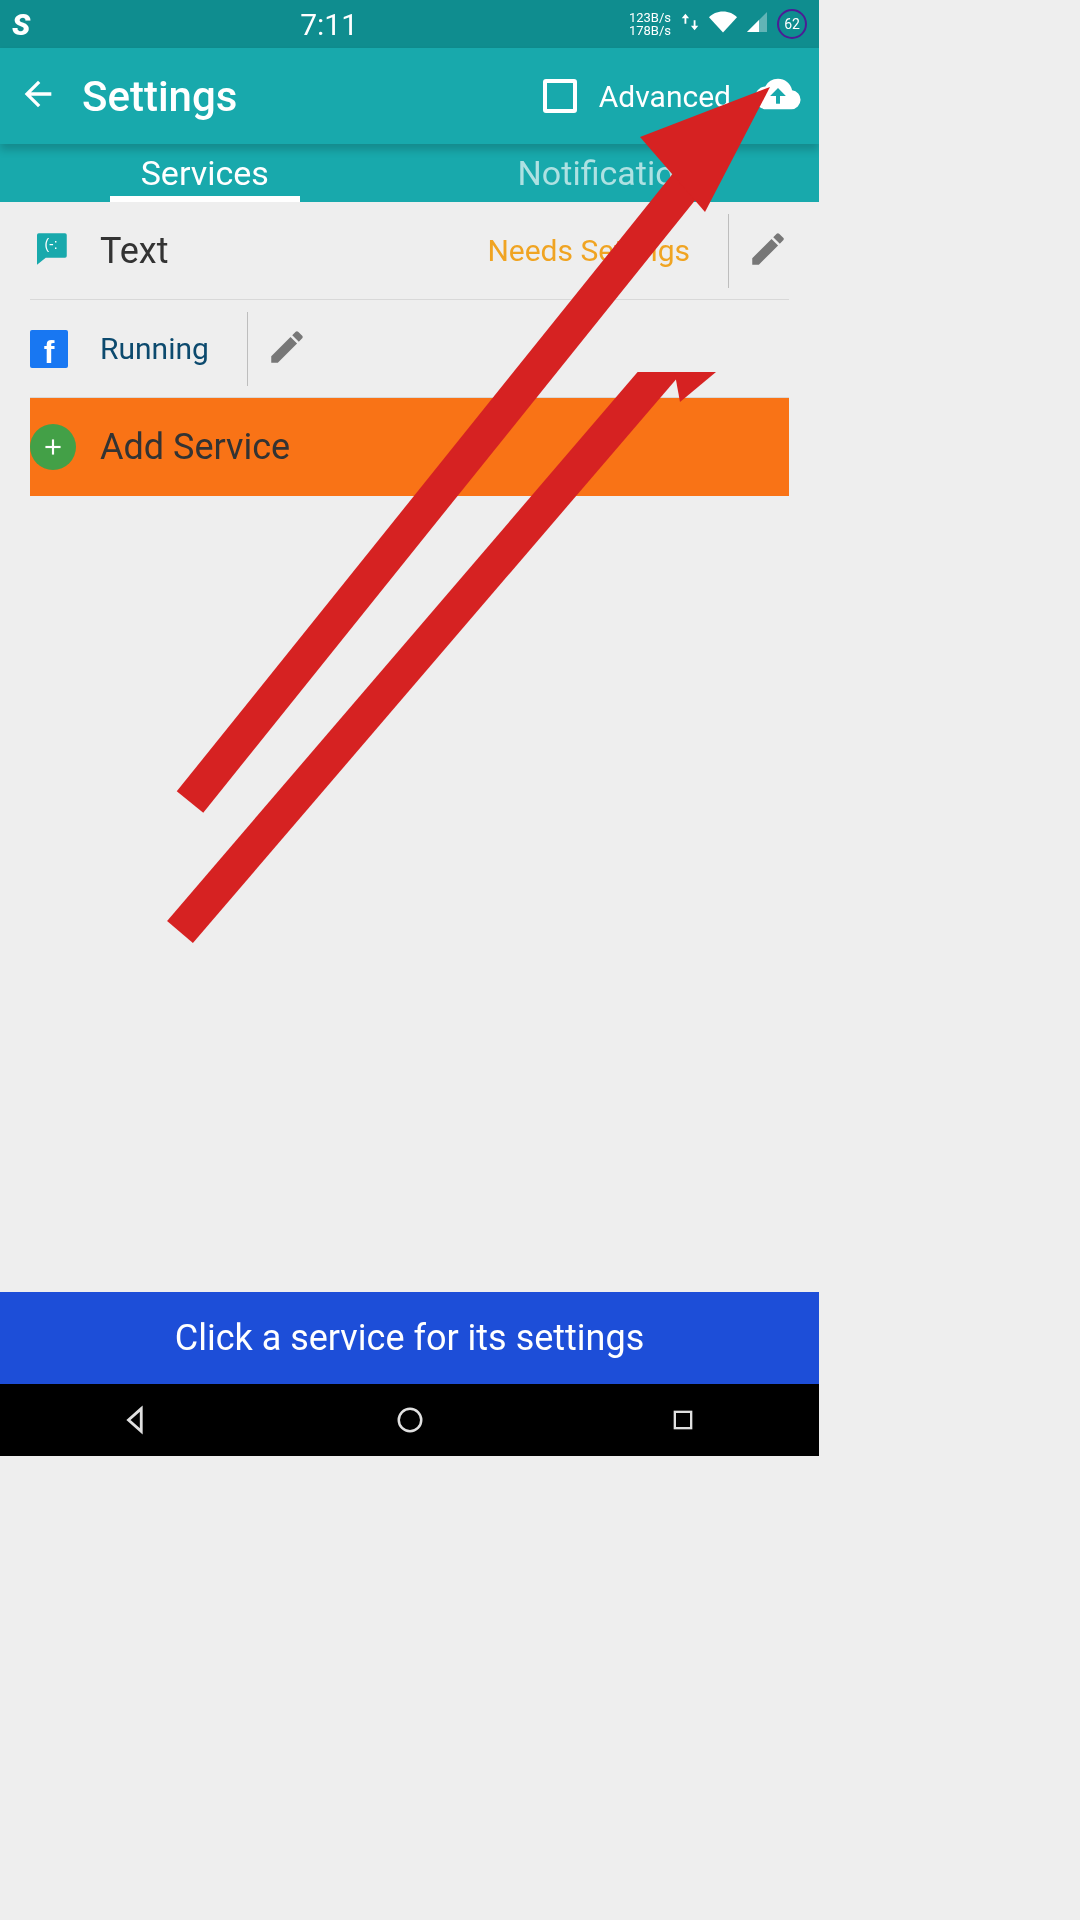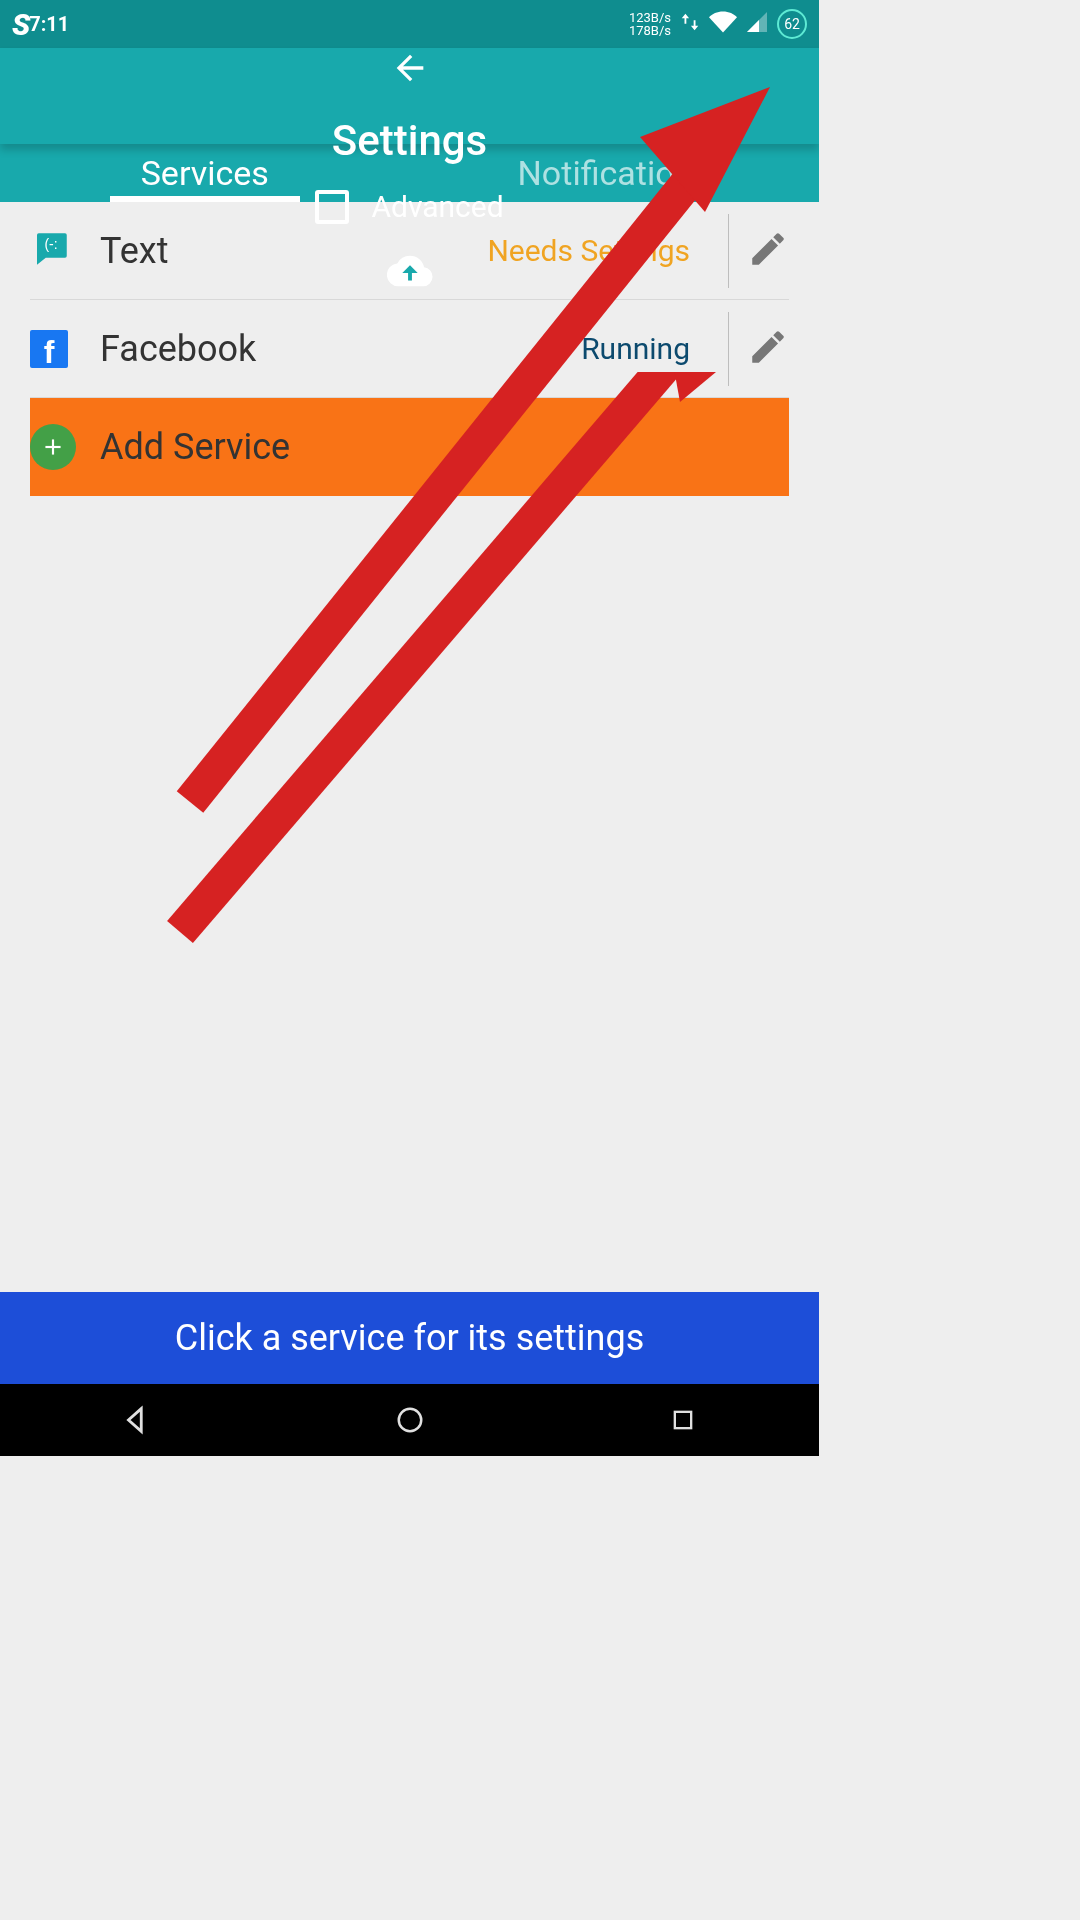--- a/index.html
+++ b/index.html
@@ -2,28 +2,28 @@
 <html><head>
 <meta charset="utf-8">
 <style>
   * { box-sizing: border-box; margin: 0; padding: 0; }
   html, body { width: 819px; height: 1456px; font-family: Roboto, Arial, sans-serif; background: #eeeeee; overflow: hidden; }
   .screen { width: 819px; height: 1456px; position: relative; display: flex; flex-direction: column; }
 
   
   .status-bar { height: 48px; background: #0f8d8f; color: #fff; display: flex; align-items: center; padding: 0 12px; font-size: 22px; }
   .status-left { flex: 0 0 auto; }
-  .status-center { flex: 1 1 auto; font-size: 20px; font-weight: 700; }
+  .status-center { flex: 1 1 auto; text-align: center; font-size: 30px; font-weight: 400; }
   .status-right { flex: 0 0 auto; display: flex; align-items: center; gap: 8px; }
   .status-stack { display: flex; flex-direction: column; font-size: 13px; line-height: 1; text-align: right; }
   .s-logo { font-weight: 900; font-style: italic; font-size: 30px; letter-spacing: -1px; }
-  .batt-ring { width: 30px; height: 30px; border: 2px solid #5eead4; border-radius: 50%; display: flex; align-items: center; justify-content: center; font-size: 14px; }
-
-  
-  .app-bar { height: 96px; background: #18a9ac; color: #fff; display: flex; align-items: center; padding: 0 18px; gap: 24px; box-shadow: 0 6px 8px rgba(0,0,0,0.18); position: relative; z-index: 2; flex-direction: column; }
+  .batt-ring { width: 30px; height: 30px; border: 2px solid #4c1d95; border-radius: 50%; display: flex; align-items: center; justify-content: center; font-size: 14px; }
+
+  
+  .app-bar { height: 96px; background: #18a9ac; color: #fff; display: flex; align-items: center; padding: 0 18px; gap: 24px; box-shadow: 0 6px 8px rgba(0,0,0,0.18); position: relative; z-index: 2; }
   .app-title { font-size: 42px; font-weight: 500; flex: 1; }
   .adv-wrap { display: flex; align-items: center; gap: 22px; }
   .checkbox { width: 34px; height: 34px; border: 4px solid #fff; border-radius: 3px; }
   .adv-label { font-size: 30px; }
 
   
   .tabs { height: 58px; background: #18a9ac; display: flex; color: #fff; }
   .tab { flex: 1; display: flex; align-items: center; justify-content: center; font-size: 34px; position: relative; }
   .tab.active::after { content: ""; position: absolute; bottom: 0; left: 50%; transform: translateX(-50%); width: 190px; height: 6px; background: #fff; }
   .tab.inactive { color: rgba(255,255,255,0.65); }
@@ -141,21 +141,20 @@
           <svg viewBox="0 0 24 24" fill="#777">
               <path d="M3 17.25V21h3.75l11-11-3.75-3.75-11 11zM20.7 7.04a1 1 0 0 0 0-1.41l-2.34-2.34a1 1 0 0 0-1.41 0L15 5.24l3.75 3.75 1.95-1.95z"></path>
             </svg>
         </span>
       </div>
 
       <div class="row">
         <div class="icon-slot">
           <span class="fb-icon">f</span>
         </div>
-        <span class="row-label">Facebook</span>
         <span class="row-status status-ok">Running</span>
         <div class="vdiv"></div>
         <span class="edit-icon">
           <svg viewBox="0 0 24 24" fill="#777">
               <path d="M3 17.25V21h3.75l11-11-3.75-3.75-11 11zM20.7 7.04a1 1 0 0 0 0-1.41l-2.34-2.34a1 1 0 0 0-1.41 0L15 5.24l3.75 3.75 1.95-1.95z"></path>
             </svg>
         </span>
       </div>
 
       <div class="row add">

